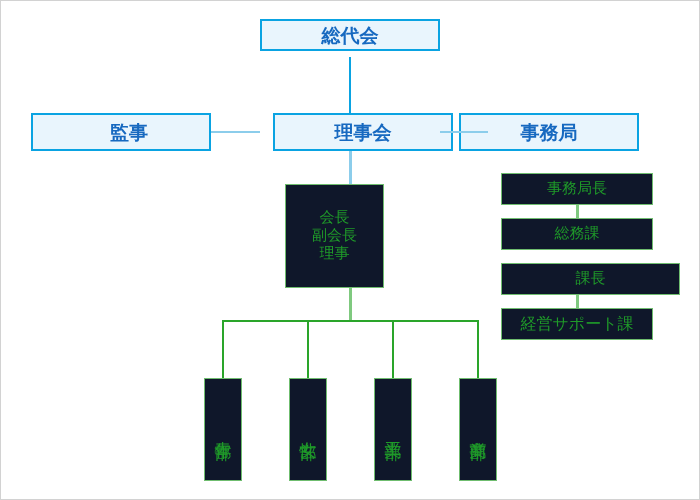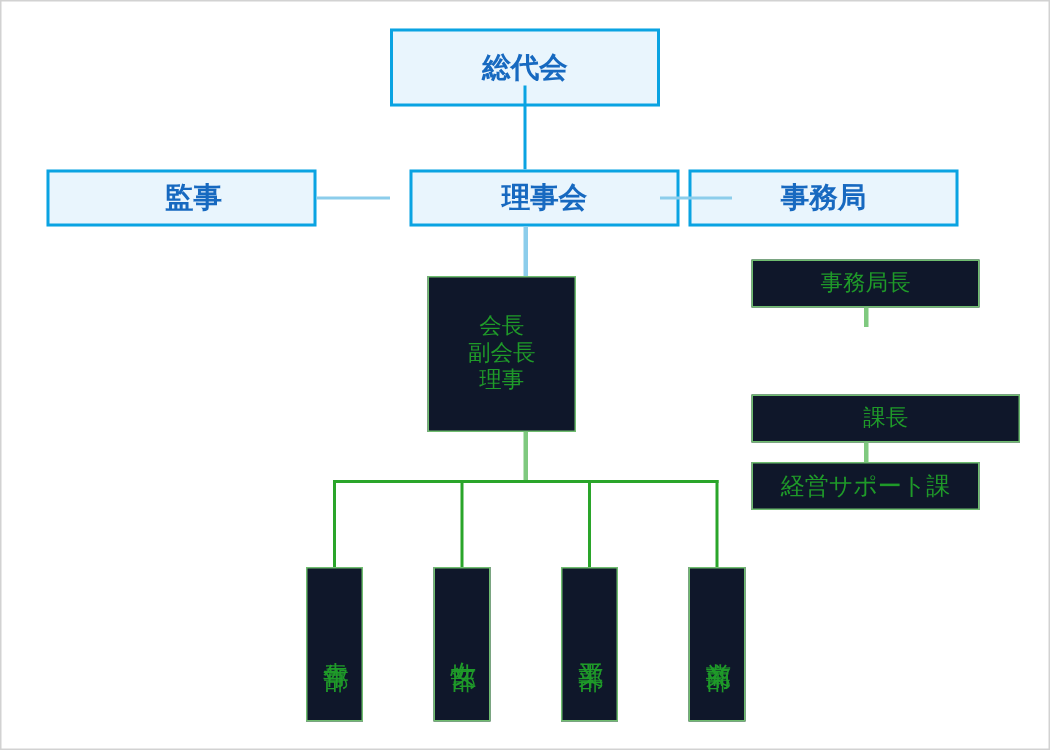--- a/index.html
+++ b/index.html
@@ -61,21 +61,21 @@
   .line.blue-strong { background: #0aa3e2; }
   .line.blue-soft   { background: #8ccdeb; }
   .line.green-strong{ background: #2aa52a; }
   .line.green-soft  { background: #7fc97f; }
 </style>
 </head>
 <body>
 
 <div id="canvas">
 
-  <div class="box blue" style="left:259px; top:18px; width:180px; height:52px; font-size:19px;">
+  <div class="box blue" style="left:259px; top:18px; width:180px; height:32px; font-size:19px;">
     <span>総代会</span>
   </div>
 
   <div class="line blue-strong" style="left:348px; top:56px; width:2px; height:56px;"></div>
 
   <div class="box blue" style="left:30px; top:112px; width:180px; height:38px; font-size:19px;padding-left:16px;">
     <span>監事</span>
   </div>
 
   <div class="box blue" style="left:259px; top:112px; width:180px; height:38px; font-size:19px;margin-left:13px;">
@@ -122,20 +122,23 @@
   <div class="box green vertical" style="left:458px; top:377px; width:38px; height:103px; font-size:17px;">
     <span>商業部</span>
   </div>
 
   <div class="box green" style="left:500px; top:172px; width:152px; height:32px; font-size:15px;">
     <span>事務局長</span>
   </div>
 
   <div class="line green-soft" style="left:575px; top:204px; width:3px; height:13px;"></div>
 
+  <div class="box green" style="left:500px; top:217px; width:152px; height:32px; font-size:15px;">
+    <span>総務課</span>
+  </div>
 
   <div class="box green" style="left:500px; top:262px; width:179px; height:32px; font-size:15px;">
     <span>課長</span>
   </div>
 
   <div class="line green-soft" style="left:575px; top:294px; width:3px; height:13px;"></div>
 
   <div class="box green" style="left:500px; top:307px; width:152px; height:32px; font-size:16px;">
     <span>経営サポート課</span>
   </div>

